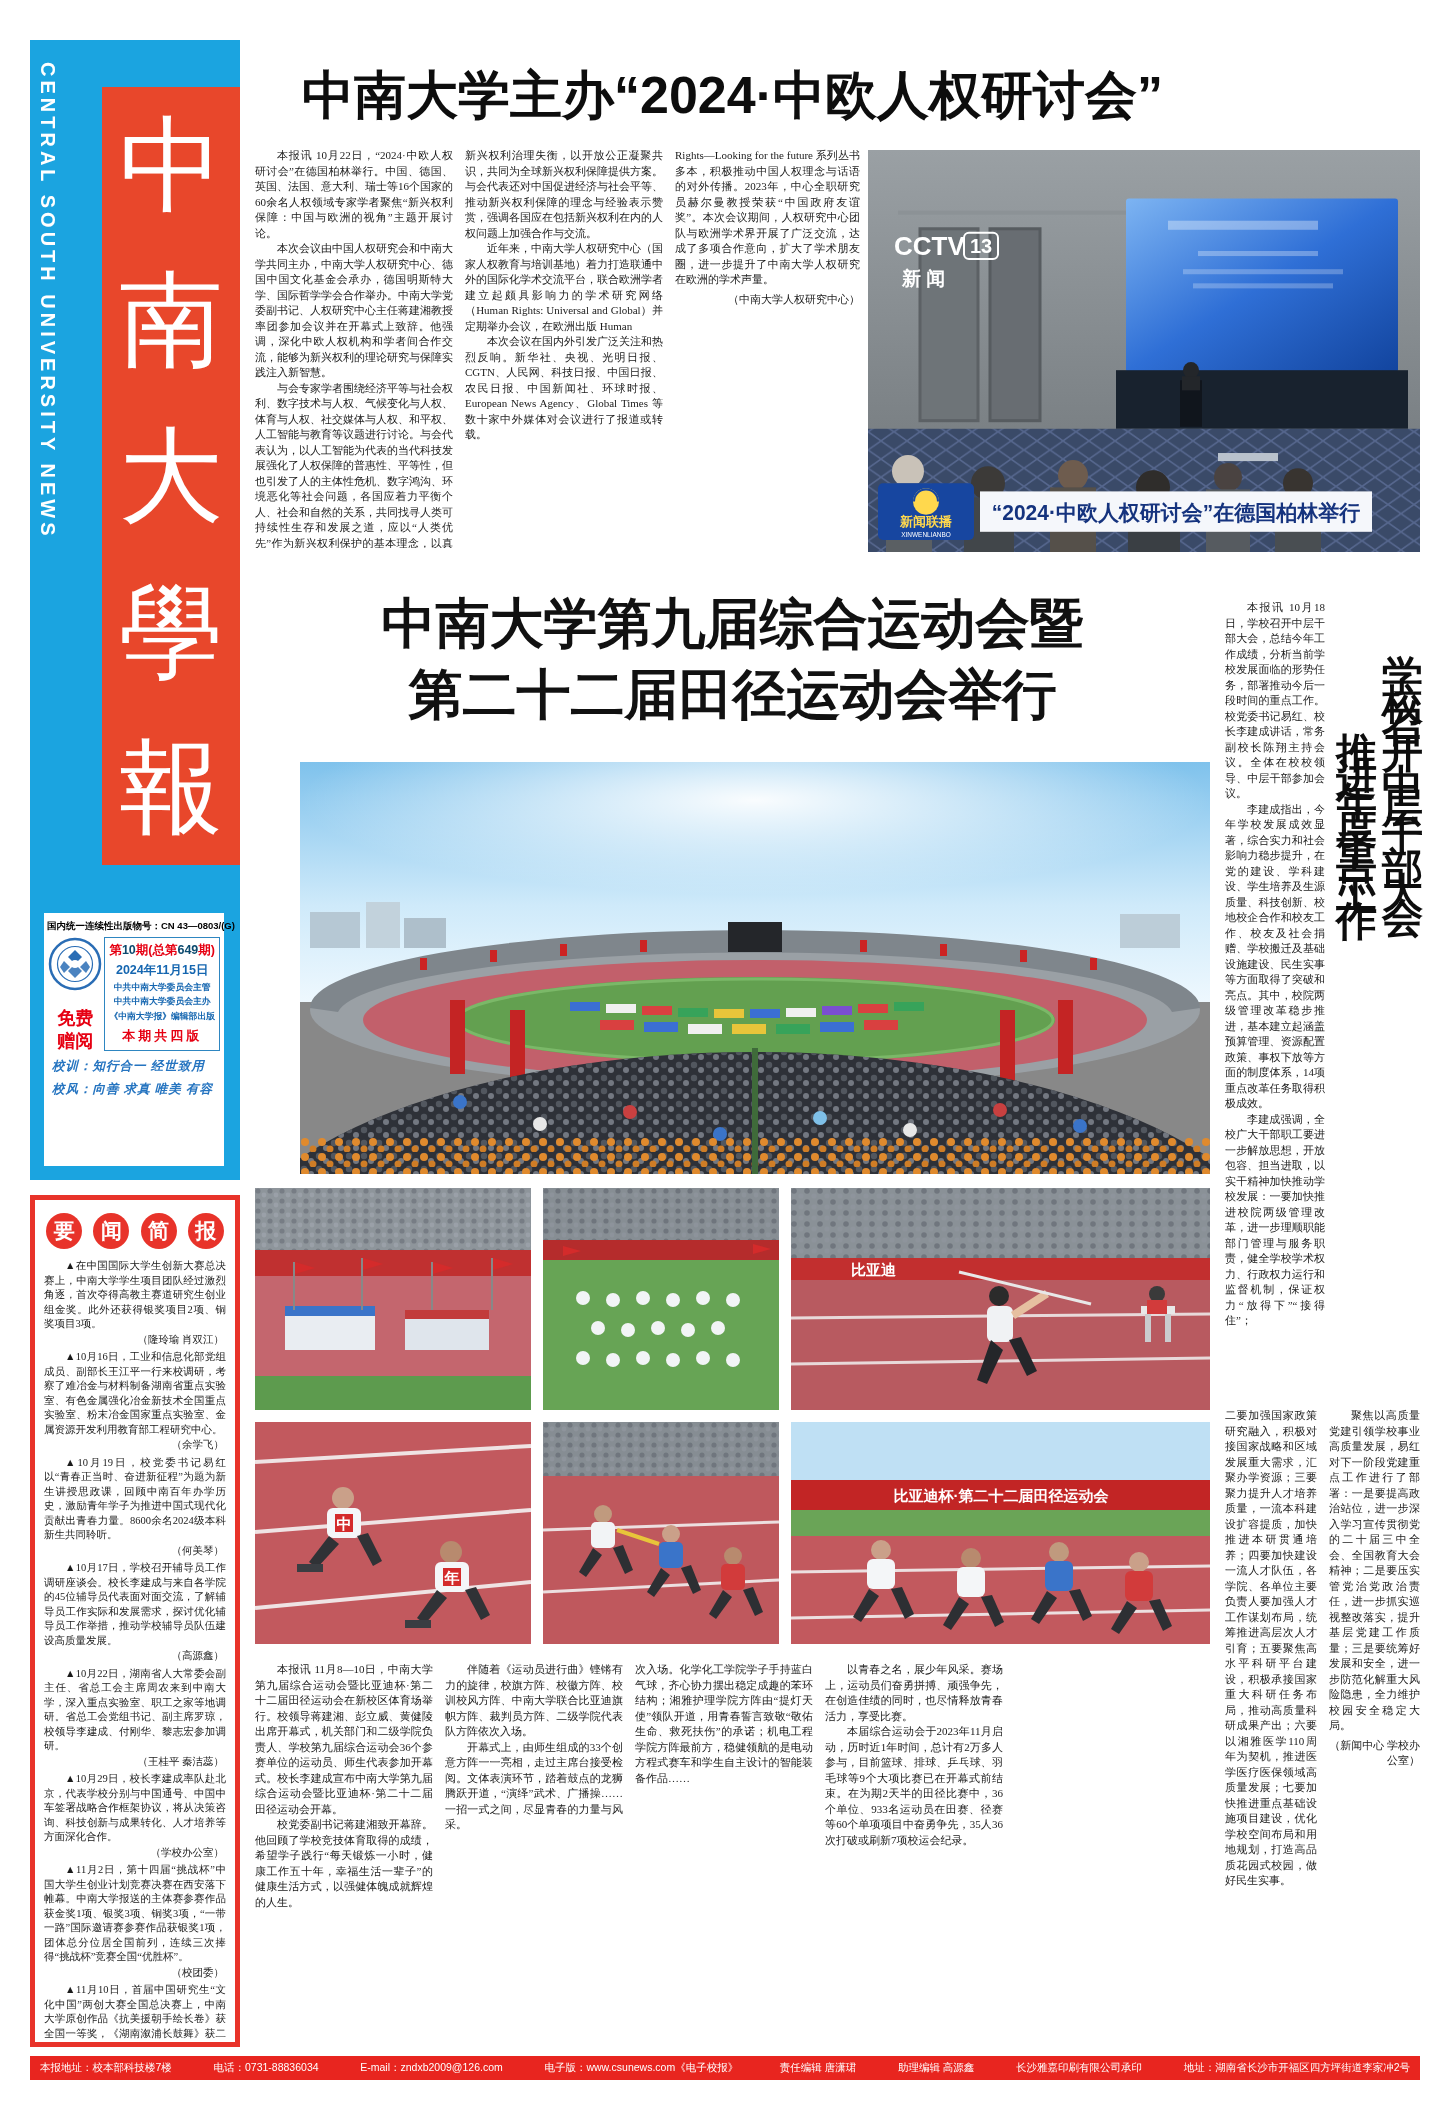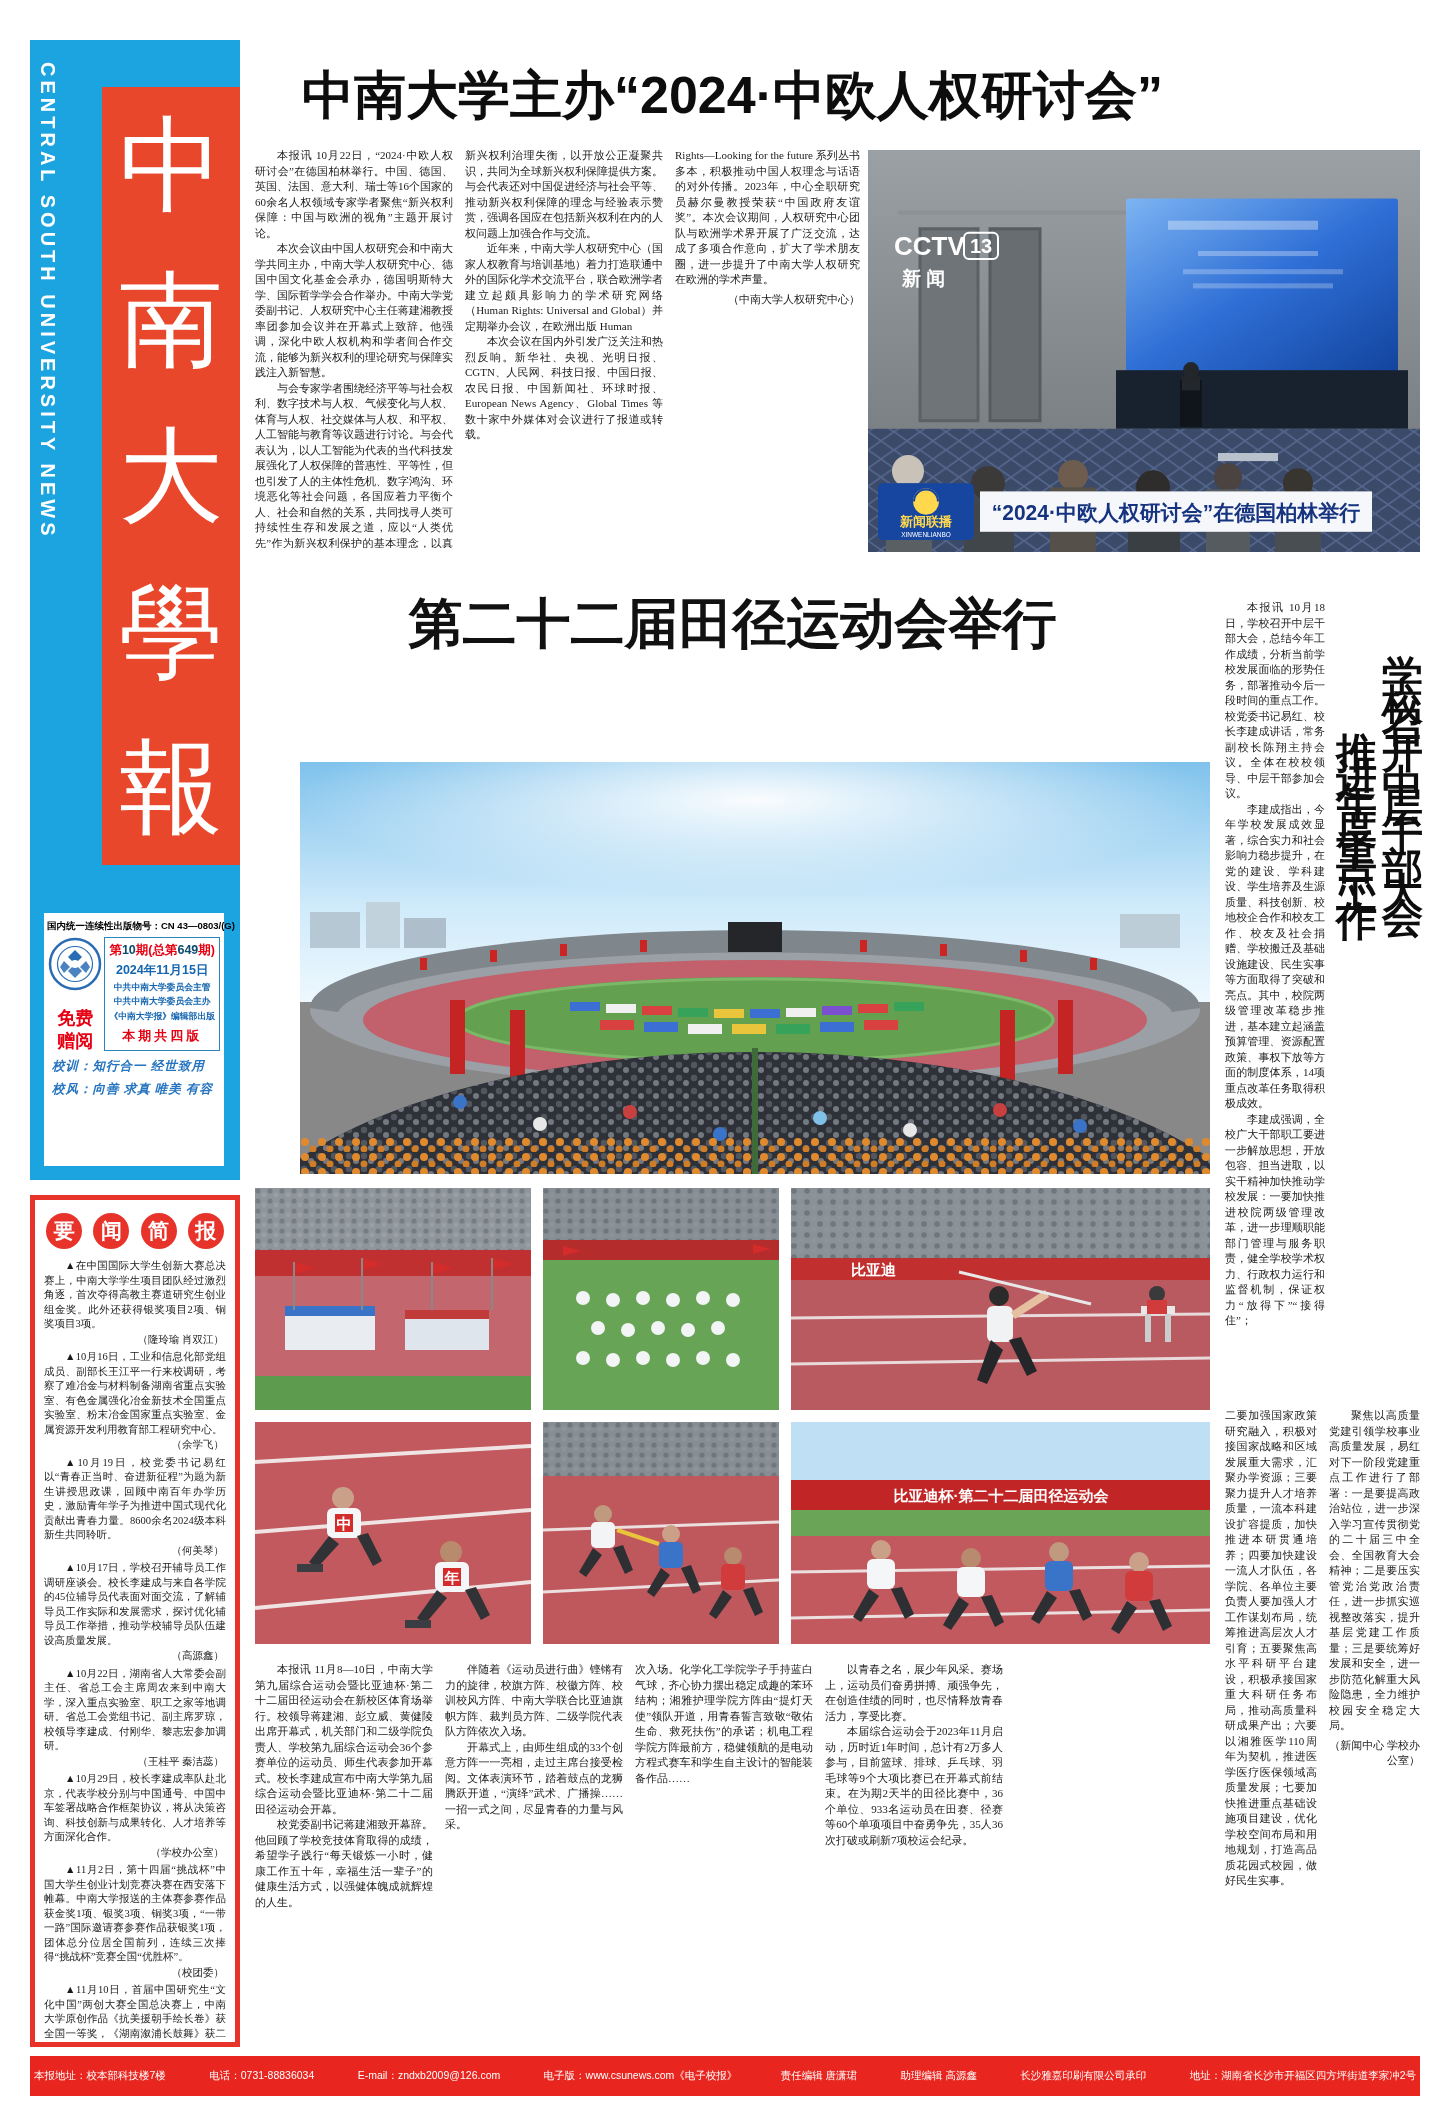--- a/index.html
+++ b/index.html
@@ -53,23 +53,23 @@
   
   .photo{position:absolute;overflow:hidden;background:#888;}
   .photo svg{display:block;width:100%;height:100%;}
   
   .vt{position:absolute;writing-mode:vertical-rl;text-orientation:upright;
       font-family:"Liberation Serif","DejaVu Serif",serif;font-weight:900;color:#0d0d0d;}
   #vt-right{left:1376px;top:622px;height:706px;font-size:41px;letter-spacing:27px;}
   #vt-left{left:1330px;top:700px;height:560px;font-size:41px;letter-spacing:24px;}
   .cadre-col{font-size:11px;line-height:15.5px;}
   
-  #footer{left:30px;top:2056px;width:1390px;height:40px;background:#e8251f;color:#fff;
+  #footer{left:30px;top:2056px;width:1390px;height:24px;background:#e8251f;color:#fff;
           font-family:"Liberation Sans","DejaVu Sans",sans-serif;font-size:10.5px;
-          display:flex;align-items:center;justify-content:space-between;padding:0 4px;box-sizing:border-box;
+          display:flex;align-items:center;justify-content:space-between;padding:0 10px;box-sizing:border-box;
           white-space:nowrap;overflow:hidden;}
 </style>
 </head>
 <body>
 
 <div class="page">
 
   <div id="masthead" class="abs">
     <div id="mh-eng">CENTRAL SOUTH UNIVERSITY NEWS</div>
     <div id="mh-red">
@@ -235,20 +235,21 @@
         <path d="M46 348a12 12 0 0 1 24 0" fill="none" stroke="#1746a0" stroke-width="2"></path>
         <text x="58" y="372" text-anchor="middle" font-family="Liberation Sans,sans-serif" font-weight="900" font-size="13" fill="#ffd84d">新闻联播</text>
         <text x="58" y="383" text-anchor="middle" font-family="Liberation Sans,sans-serif" font-size="6.5" fill="#ffffff">XINWENLIANBO</text>
         <rect x="112" y="338" width="392" height="40" fill="#f5f7fb"></rect>
         <text x="308" y="366" text-anchor="middle" font-family="Liberation Sans,sans-serif" font-weight="900" font-size="21" fill="#15337e">“2024·中欧人权研讨会”在德国柏林举行</text>
       </g>
     </svg>
   </div>
 
   <div id="headline2" class="abs">
+    <div>中南大学第九届综合运动会暨</div>
     <div>第二十二届田径运动会举行</div>
   </div>
 
   <div class="photo" style="left:300px;top:762px;width:910px;height:412px;">
     <svg viewBox="0 0 910 412" preserveAspectRatio="none">
       <defs>
         <linearGradient id="psky" x1="0" y1="0" x2="0" y2="1">
           <stop offset="0" stop-color="#7fc2ec"></stop>
             <stop offset="0.6" stop-color="#cfeafa"></stop>
             <stop offset="1" stop-color="#eef8fe"></stop>

